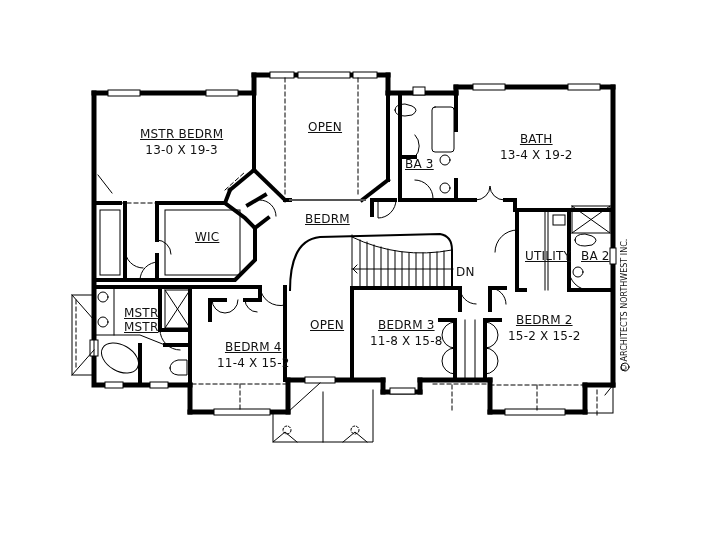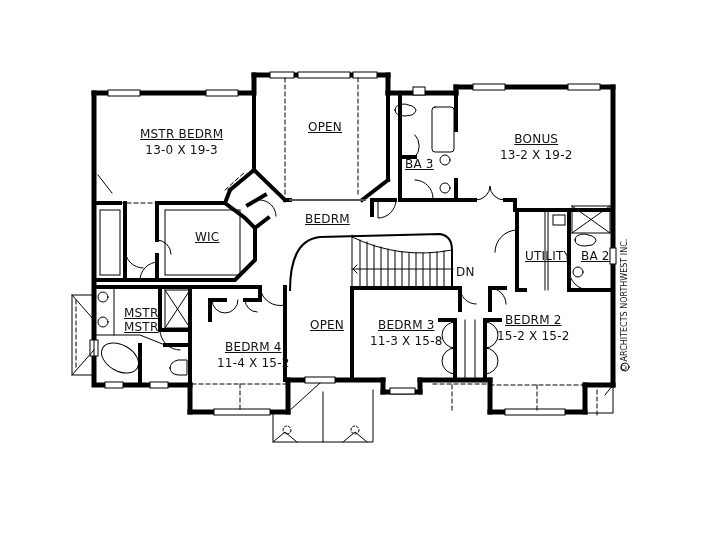--- a/index.html
+++ b/index.html
@@ -249,22 +249,22 @@
   <span class="name">MSTR BEDRM</span>
   <span class="dim">13-0 X 19-3</span>
 </div>
 <div class="lbl" style="left:308px; top:120px;">
   <span class="name">OPEN</span>
 </div>
 <div class="lbl" style="left:405px; top:157px;">
   <span class="name">BA 3</span>
 </div>
 <div class="lbl" style="left:500px; top:132px;">
-  <span class="name">BONUS</span>
-  <span class="dim">13-2 X 19-2</span>
+  <span class="name">BATH</span>
+  <span class="dim">13-4 X 19-2</span>
 </div>
 <div class="lbl" style="left:305px; top:212px;">
   <span class="name">BEDRM</span>
 </div>
 <div class="lbl" style="left:195px; top:230px;">
   <span class="name">WIC</span>
 </div>
 <div class="lbl" style="left:525px; top:249px;">
   <span class="name">UTILITY</span>
 </div>
@@ -280,19 +280,19 @@
 </div>
 <div class="lbl" style="left:217px; top:340px;">
   <span class="name">BEDRM 4</span>
   <span class="dim">11-4 X 15-2</span>
 </div>
 <div class="lbl" style="left:310px; top:318px;">
   <span class="name">OPEN</span>
 </div>
 <div class="lbl" style="left:370px; top:318px;">
   <span class="name">BEDRM 3</span>
-  <span class="dim">11-3 X 15-8</span>
-</div>
-<div class="lbl" style="left:497px; top:313px;">
+  <span class="dim">11-8 X 15-8</span>
+</div>
+<div class="lbl" style="left:508px; top:313px;">
   <span class="name">BEDRM 2</span>
   <span class="dim">15-2 X 15-2</span>
 </div>
 <div class="copyright" style="left:620px; top:372px;">© ARCHITECTS NORTHWEST INC.</div>
 
 </body></html>

